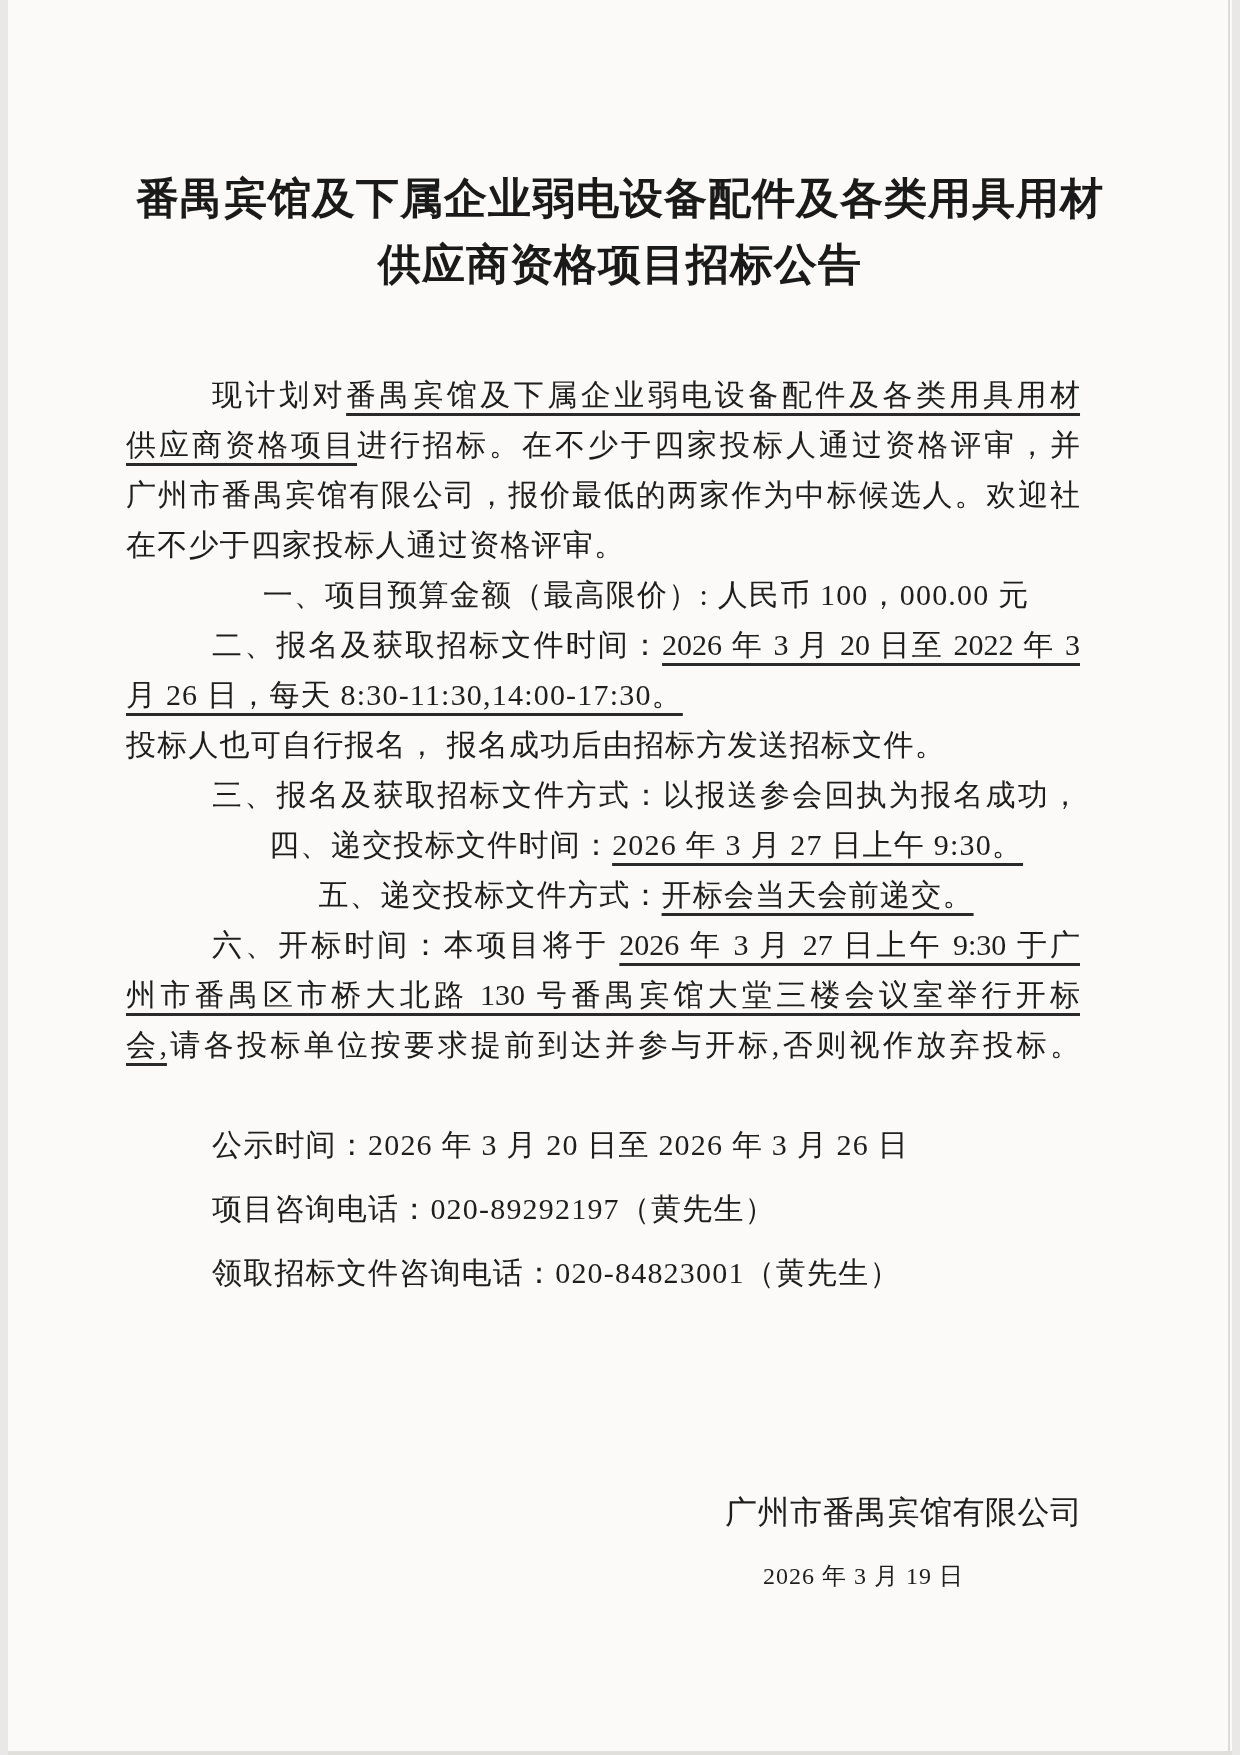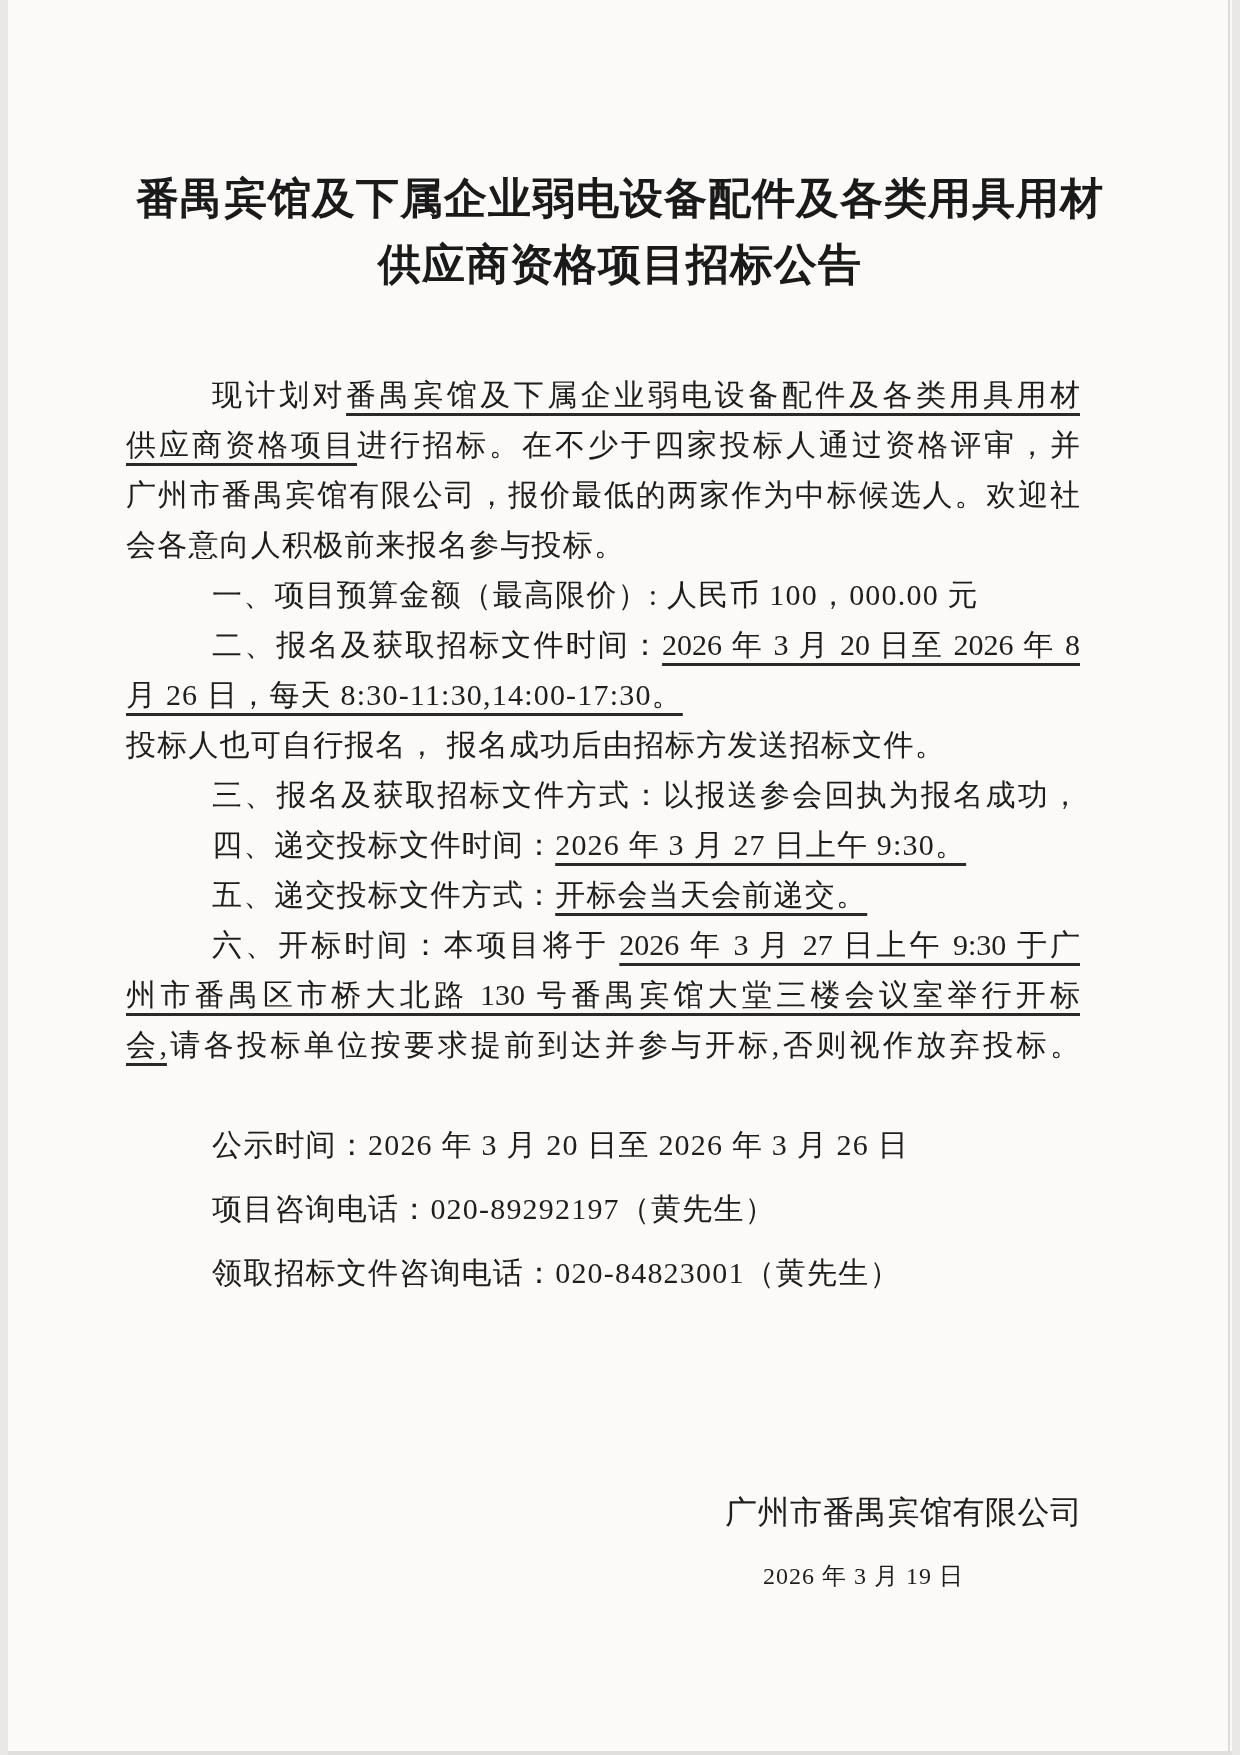--- a/index.html
+++ b/index.html
@@ -38,21 +38,21 @@
     height:50px; line-height:50px;
     letter-spacing:1.2px;
     white-space:nowrap;
   }
   .line.j {
     white-space:normal;
     letter-spacing:0;
     text-align:justify;
     text-align-last:justify;
   }
-  .line.ind { text-indent:86px; }
+  .line.ind { text-indent:86px;text-align:center; }
   .u {
     text-decoration:underline;
     text-decoration-thickness:2.5px;
     text-underline-offset:8px;
     text-decoration-color:#2a2a2a;
   }
   .notice-block {
     position:absolute; top:1113px; left:204px;
     font-size:30px;
   }
@@ -74,23 +74,23 @@
 
   <div class="title">
     <div>番禺宾馆及下属企业弱电设备配件及各类用具用材</div>
     <div>供应商资格项目招标公告</div>
   </div>
 
   <div class="body-block">
       <div class="line j ind"><span>现计划对</span><span class="u">番禺宾馆及下属企业弱电设备配件及各类用具用材</span></div>
       <div class="line j"><span class="u">供应商资格项目</span><span>进行招标。在不少于四家投标人通过资格评审，并</span></div>
       <div class="line j"><span>广州市番禺宾馆有限公司，报价最低的两家作为中标候选人。欢迎社</span></div>
-      <div class="line"><span>会各意向人积极前来报名参与投标。</span></div>
+      <div class="line"><span>在不少于四家投标人通过资格评审。</span></div>
       <div class="line ind"><span>一、项目预算金额（最高限价）: 人民币 100，000.00 元</span></div>
-      <div class="line j ind"><span>二、报名及获取招标文件时间：</span><span class="u">2026 年 3 月 20 日至 2026 年 8</span></div>
+      <div class="line j ind"><span>二、报名及获取招标文件时间：</span><span class="u">2026 年 3 月 20 日至 2022 年 3</span></div>
       <div class="line"><span class="u">月 26 日，每天 8:30-11:30,14:00-17:30。</span></div>
       <div class="line"><span>投标人也可自行报名， 报名成功后由招标方发送招标文件。</span></div>
       <div class="line j ind"><span>三、报名及获取招标文件方式：以报送参会回执为报名成功，</span></div>
       <div class="line ind"><span>四、递交投标文件时间：</span><span class="u">2026 年 3 月 27 日上午 9:30。</span></div>
       <div class="line ind"><span>五、递交投标文件方式：</span><span class="u">开标会当天会前递交。</span></div>
       <div class="line j ind"><span>六、开标时间：本项目将于 </span><span class="u">2026 年 3 月 27 日上午 9:30 于广</span></div>
       <div class="line j"><span class="u">州市番禺区市桥大北路 130 号番禺宾馆大堂三楼会议室举行开标</span></div>
       <div class="line j"><span class="u">会,</span><span>请各投标单位按要求提前到达并参与开标,否则视作放弃投标。</span></div>
     </div>
 

